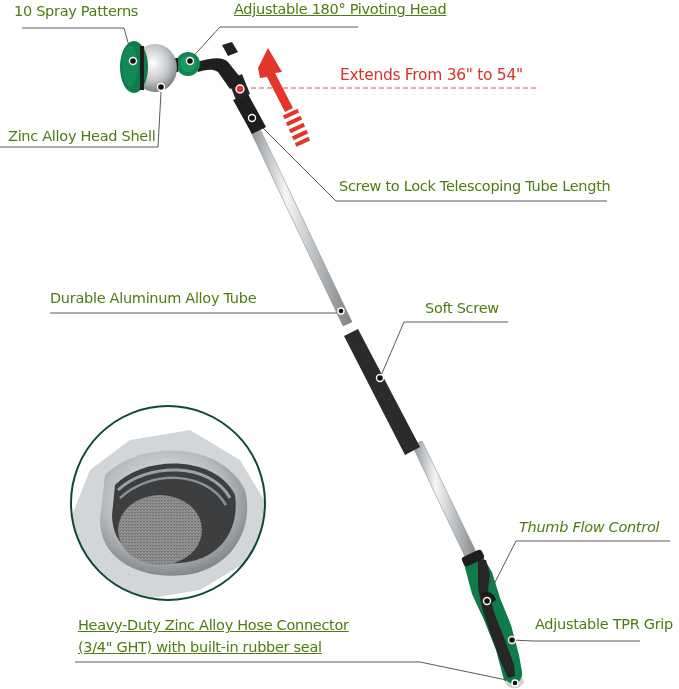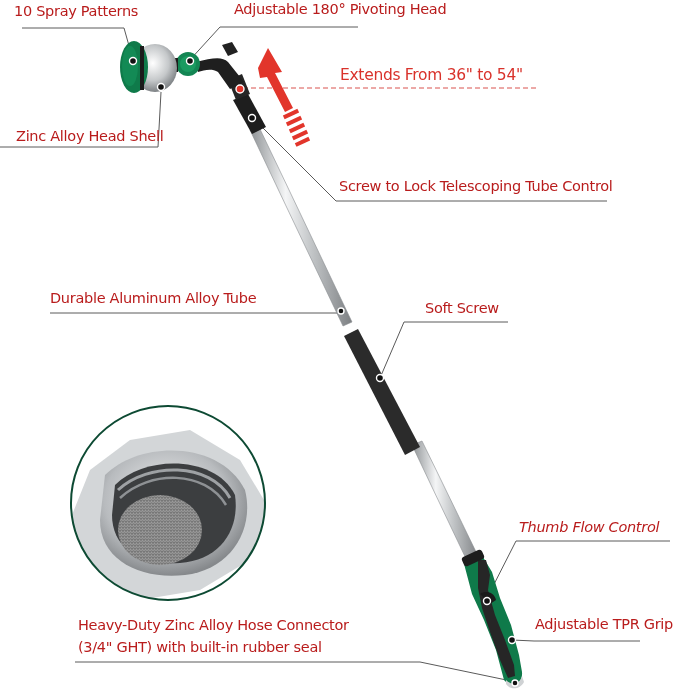--- a/index.html
+++ b/index.html
@@ -1,19 +1,19 @@
 <!DOCTYPE html>
 <html><head>
 <meta charset="utf-8">
 <style>
   html, body { margin:0; padding:0; background:#ffffff; }
   body { width:679px; height:689px; position:relative; overflow:hidden;
          font-family:"DejaVu Sans", "Liberation Sans", sans-serif; color:#1a1a1a; }
   svg.art { position:absolute; left:0; top:0; }
-  .lbl { position:absolute; font-size:14.5px; letter-spacing:-0.3px; white-space:nowrap; color:#b91c1c; line-height:18px; }
+  .lbl { position:absolute; font-size:14.5px; letter-spacing:-0.3px; white-space:nowrap; color:#4d7c0f; line-height:18px; }
   .lbl.red { color:#d9322b; font-size:15.5px; }
   .lbl.multi { white-space:normal; width:330px; line-height:22px; }
 </style>
 </head>
 <body>
 
 <svg class="art" width="679" height="689" viewBox="0 0 679 689" xmlns="http://www.w3.org/2000/svg">
   <defs>
     <linearGradient id="silver" x1="0" y1="0" x2="1" y2="0">
       <stop offset="0" stop-color="#8d9194"></stop>
@@ -117,24 +117,24 @@
     <path d="M105,475 C140,440 220,440 245,490 C255,530 230,570 185,575 C140,580 100,560 100,520 Z" fill="url(#ring)"></path>
     <path d="M115,485 C145,455 215,455 235,495 C240,530 220,560 180,563 C140,566 112,548 112,515 Z" fill="#3c3e40"></path>
     <path d="M118,490 C148,462 210,462 230,498" stroke="#9ea1a4" stroke-width="3" fill="none"></path>
     <path d="M120,498 C150,470 205,470 226,505" stroke="#8e9194" stroke-width="2.5" fill="none"></path>
     <ellipse cx="160" cy="530" rx="42" ry="35" fill="url(#meshpat)"></ellipse>
   </g>
   <circle cx="168" cy="503" r="97" fill="none" stroke="#0d4a33" stroke-width="2"></circle>
 </svg>
 
 <div class="lbl" style="left:14px; top:2px;">10 Spray Patterns</div>
-<div class="lbl" style="left:234px; top:0px;">Adjustable 180° Pivoting Head</div>
+<div class="lbl" style="left:234px; top:0px;text-decoration:underline;">Adjustable 180° Pivoting Head</div>
 <div class="lbl red" style="left:340px; top:66px;">Extends From 36" to 54"</div>
-<div class="lbl" style="left:16px; top:127px;">Zinc Alloy Head Shell</div>
-<div class="lbl" style="left:339px; top:177px;">Screw to Lock Telescoping Tube Control</div>
+<div class="lbl" style="left:8px; top:127px;">Zinc Alloy Head Shell</div>
+<div class="lbl" style="left:339px; top:177px;">Screw to Lock Telescoping Tube Length</div>
 <div class="lbl" style="left:50px; top:289px;text-align:center;">Durable Aluminum Alloy Tube</div>
 <div class="lbl" style="left:425px; top:299px;">Soft Screw</div>
 <div class="lbl" style="left:519px; top:518px;font-style:italic;">Thumb Flow Control</div>
 <div class="lbl" style="left:535px; top:615px;">Adjustable TPR Grip</div>
-<div class="lbl multi" style="left:78px; top:614px;">
+<div class="lbl multi" style="left:78px; top:614px;text-decoration:underline;">
   <div>Heavy-Duty Zinc Alloy Hose Connector</div>
   <div>(3/4" GHT) with built-in rubber seal</div>
 </div>
 
 </body></html>

